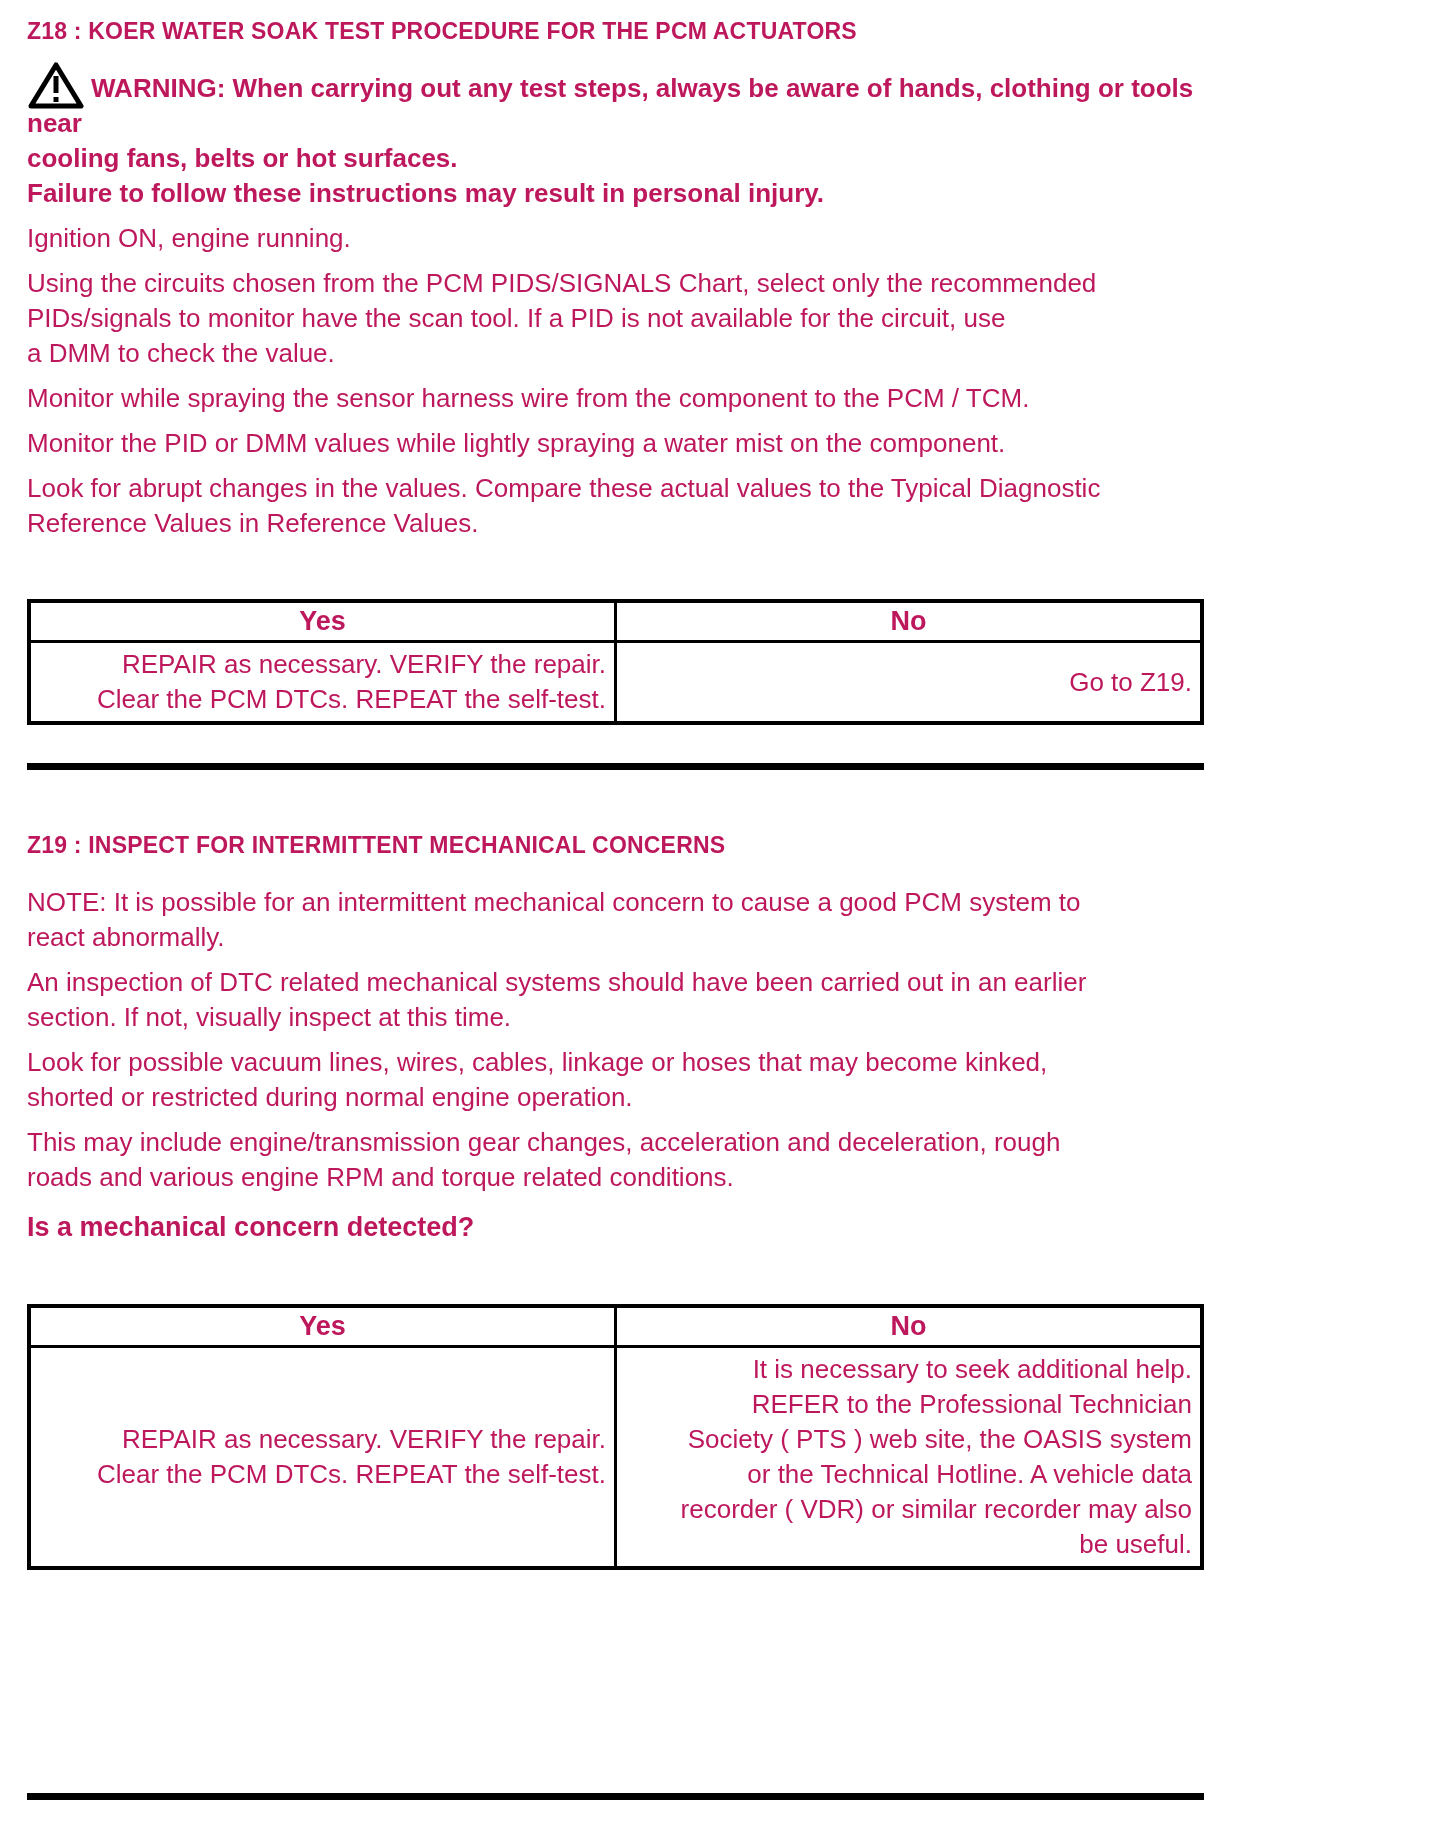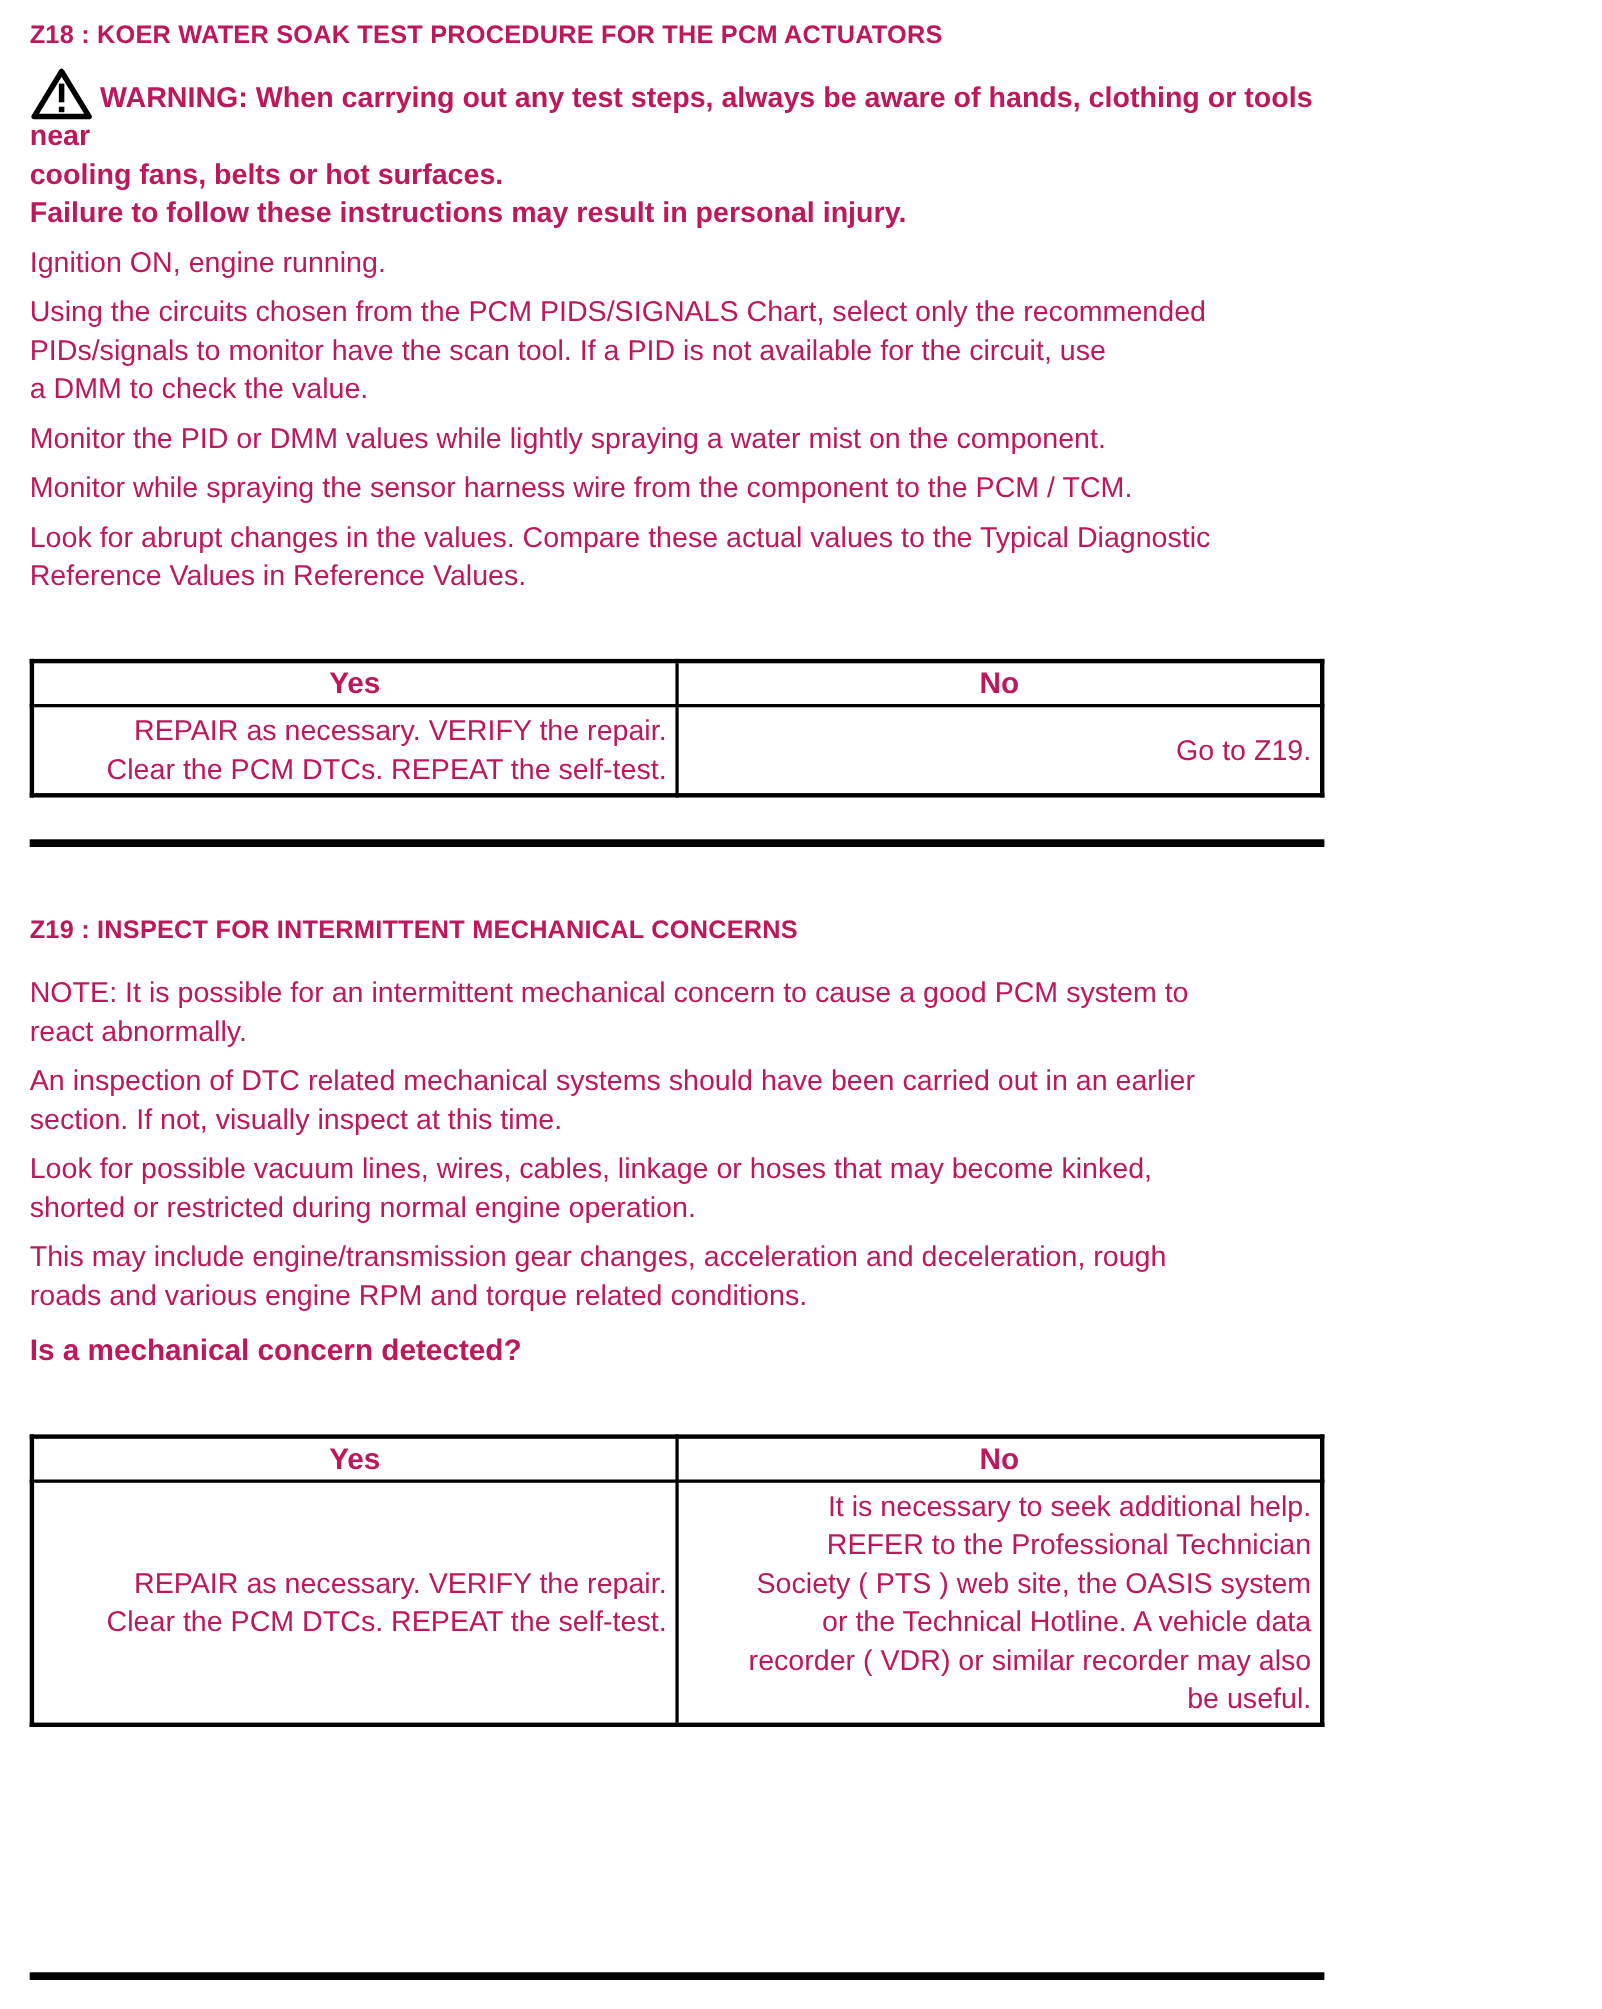--- a/index.html
+++ b/index.html
@@ -115,22 +115,22 @@
       </span>
       <p class="warning-line1">WARNING: When carrying out any test steps, always be aware of hands, clothing or tools near
 cooling fans, belts or hot surfaces.</p>
       <p class="warning-line2">Failure to follow these instructions may result in personal injury.</p>
     </div>
 
     <p class="body-p">Ignition ON, engine running.</p>
     <p class="body-p">Using the circuits chosen from the PCM PIDS/SIGNALS Chart, select only the recommended
 PIDs/signals to monitor have the scan tool. If a PID is not available for the circuit, use
 a DMM to check the value.</p>
+    <p class="body-p">Monitor while spraying the sensor harness wire from the component to the PCM / TCM.</p>
     <p class="body-p">Monitor the PID or DMM values while lightly spraying a water mist on the component.</p>
-    <p class="body-p">Monitor while spraying the sensor harness wire from the component to the PCM / TCM.</p>
     <p class="body-p">Look for abrupt changes in the values. Compare these actual values to the Typical Diagnostic
 Reference Values in Reference Values.</p>
 
 
     <table class="decision-table">
       <colgroup>
         <col style="width:50%">
         <col style="width:50%">
       </colgroup>
       <thead>

